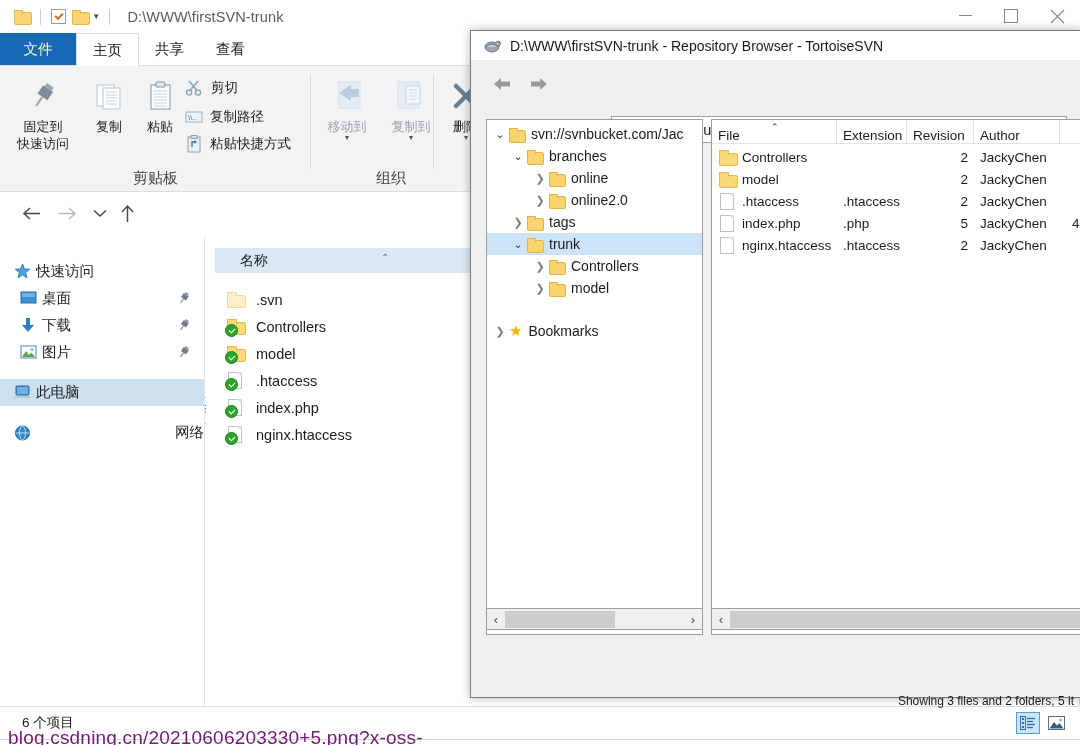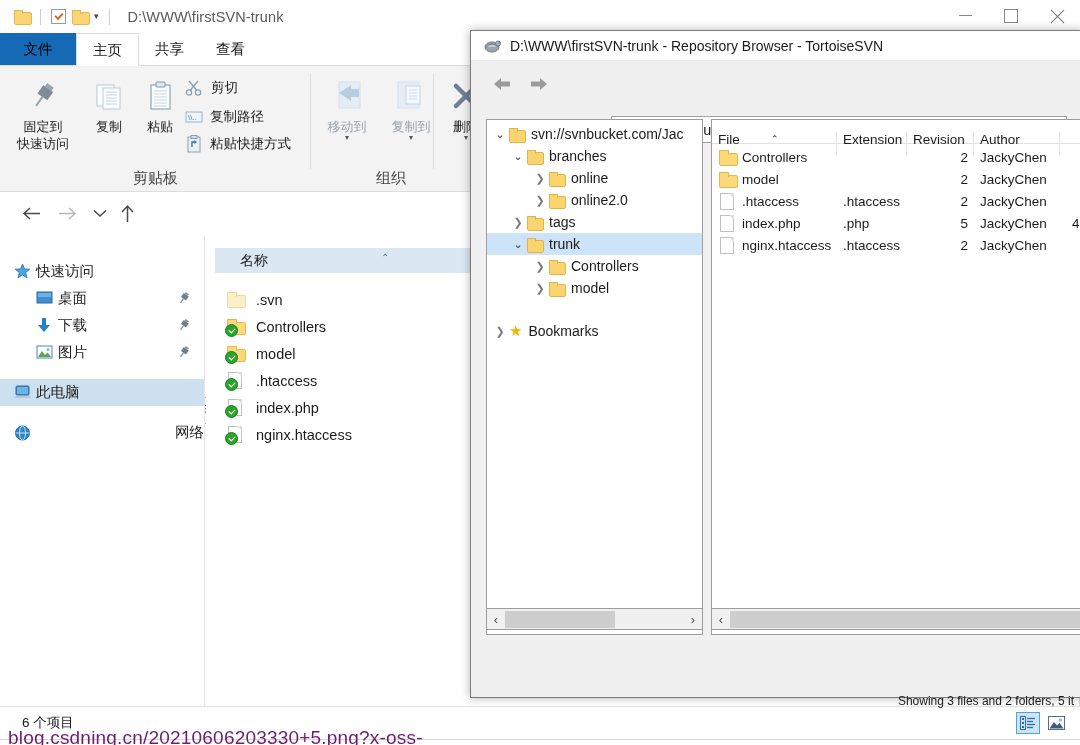--- a/index.html
+++ b/index.html
@@ -62,21 +62,21 @@
   
   .exp-tabs {
     position:absolute; left:0; top:33px; width:1080px; height:33px;
     background:#ffffff; display:flex; align-items:stretch;
     border-bottom:1px solid #dcdcdc;
   }
   .exp-tab {
     display:flex;align-items:center;justify-content:center;
     font-size:14.5px;color:#1b1b1b; padding:0 16px; min-width:56px;
   }
-  .exp-tab.file { background:#1569b5; color:#000000; min-width:76px; font-weight:400;}
+  .exp-tab.file { background:#1569b5; color:#fef9c3; min-width:76px; font-weight:400;}
   .exp-tab.active { background:#ffffff; border-left:1px solid #dcdcdc; border-right:1px solid #dcdcdc; border-top:1px solid #dcdcdc; margin-bottom:-1px;}
 
   .exp-ribbon {
     position:absolute; left:0; top:66px; width:1080px; height:126px;
     background:#f3f3f3; border-bottom:1px solid #dcdcdc;
   }
   .rgroup { position:absolute; top:0; height:125px; }
   .rgroup .glabel {
     position:absolute; bottom:3px; width:100%; text-align:center;
     font-size:15px; color:#444;
@@ -110,21 +110,21 @@
   }
   .crumb { font-size:14.5px; color:#1b1b1b; padding:0 2px;}
   .crumb-sep { font-size:12px; color:#767676; padding:0 5px;}
 
   
   .exp-side {
     position:absolute; left:0; top:236px; width:205px; bottom:33px;
     background:#ffffff; border-right:1px solid #e4e4e4;
   }
   .side-item {
-    display:flex; align-items:center; height:27px; padding-left:36px;
+    display:flex; align-items:center; height:27px; padding-left:20px;
     font-size:14.5px; color:#1b1b1b; position:relative;
   }
   .side-item.root { padding-left:14px; }
   .side-item.sel { background:#cce0f0; }
   .side-item .sico { width:22px; display:flex; align-items:center; }
   .pin { position:absolute; right:14px; top:6px; }
 
   
   .exp-list { position:absolute; left:206px; top:236px; right:0; bottom:33px; background:#fff; }
   .exp-colhdr {
@@ -214,21 +214,21 @@
   .tf:after{content:"";position:absolute;left:0;top:0;width:7px;height:3px;background:#fcd46f;border:1px solid #dfb44b;border-bottom:none;border-radius:1px 1px 0 0;}
   .star { color:#f5b400; font-size:15px; margin-right:6px; }
 
   .t-list {
     position:absolute; left:240px; top:88px; right:-1px; height:516px;
     background:#ffffff; border:1px solid #9d9d9d; border-right:none; overflow:hidden;
   }
   .t-hdr { position:absolute; left:0; top:0; width:100%; height:24px;
     background:#ffffff; border-bottom:1px solid #e2e2e2; }
   .t-hcell {
-    position:absolute; top:12px; height:23px; display:flex; align-items:flex-start;
+    position:absolute; top:0; height:23px; display:flex; align-items:flex-end;
     font-size:13.5px; color:#1b1b1b; border-right:1px solid #e2e2e2; padding-left:6px;
   }
   .hsort { position:absolute; top:2px; font-size:9px; color:#1b1b1b; }
   .t-row { position:absolute; left:0; width:100%; height:22px; font-size:13.5px; color:#1b1b1b;}
   .t-cell { position:absolute; top:0; height:22px; display:flex; align-items:center; }
   .t-cell.r { justify-content:flex-end; }
 
   .hscroll {
     position:absolute; height:22px; background:#f0f0f0; border:1px solid #9d9d9d;
     display:flex; align-items:center; justify-content:space-between;

